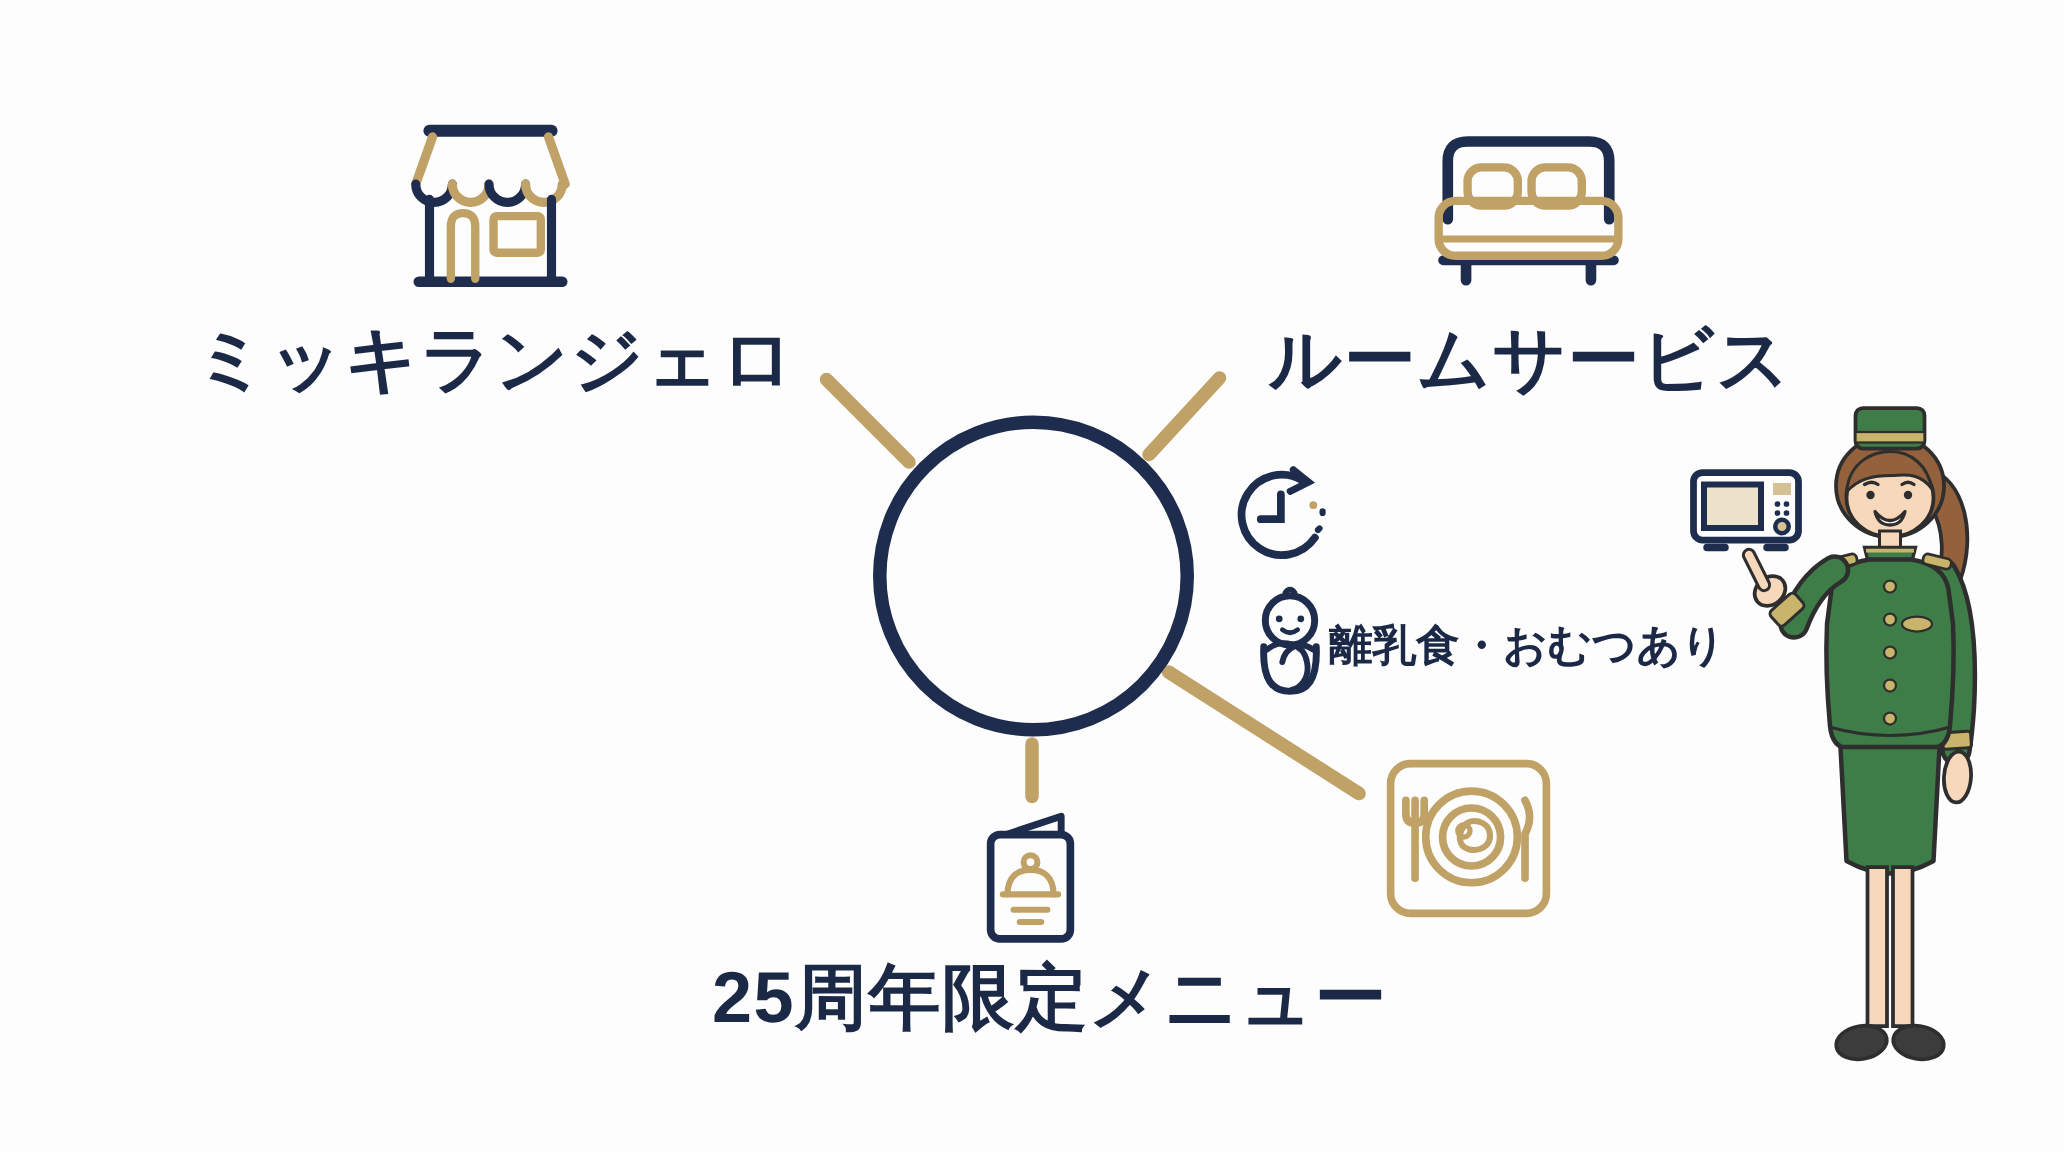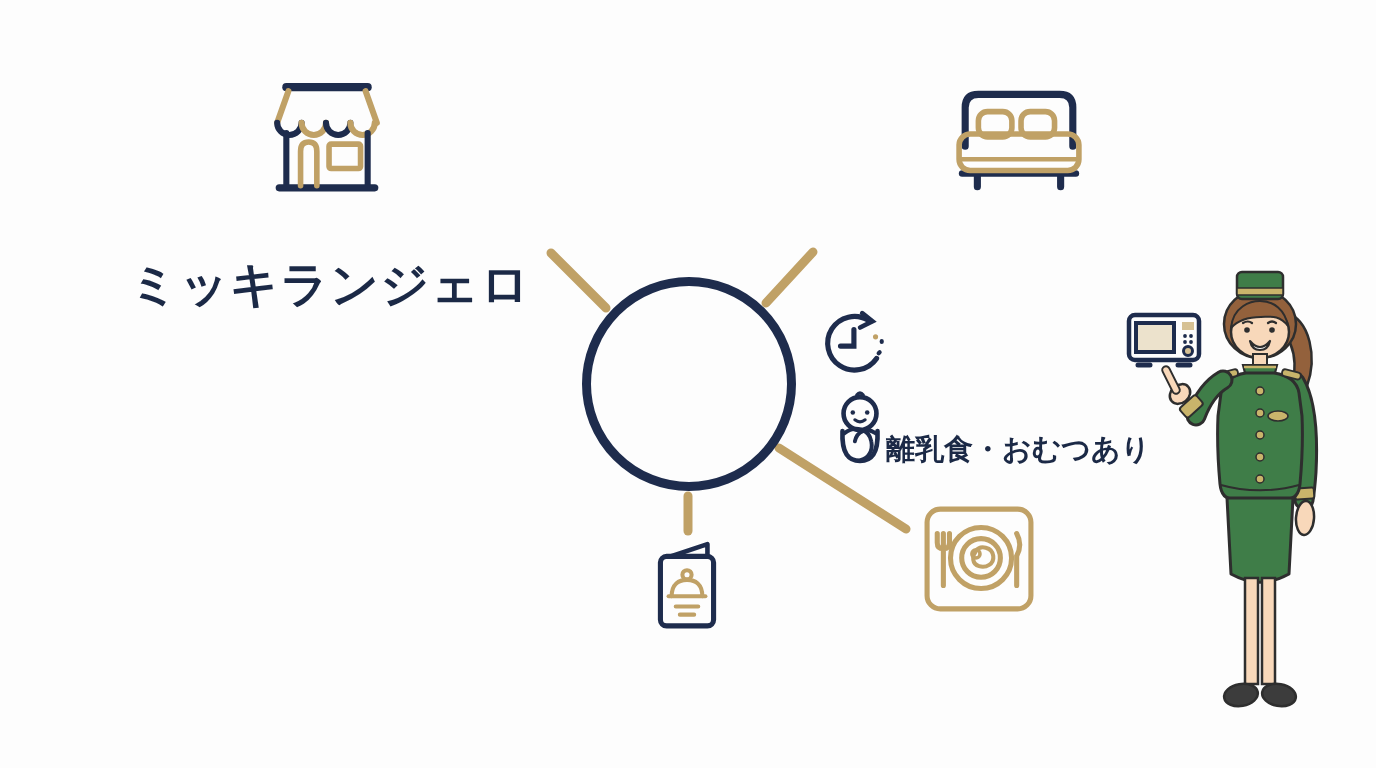--- a/index.html
+++ b/index.html
@@ -3,21 +3,21 @@
 <meta charset="utf-8">
 <style>
   html,body{margin:0;padding:0;}
   .canvas{
     position:relative;width:1376px;height:768px;background:#fdfdfd;overflow:hidden;
     font-family:"Liberation Sans","DejaVu Sans",sans-serif;
   }
   .abs{position:absolute;}
   .label{
     position:absolute;color:#1b2946;font-weight:bold;text-align:center;
-    letter-spacing:1px;line-height:1.1;white-space:nowrap;margin-top:44px;
+    letter-spacing:1px;line-height:1.1;white-space:nowrap;
   }
   .label-lg{font-size:48px;}
   .label-sm{font-size:29px;letter-spacing:0;}
   .hub-circle{
     position:absolute;left:582px;top:277px;width:196px;height:196px;
     border:9px solid #1e2c4d;border-radius:50%;background:transparent;
   }
   svg{display:block;overflow:visible;}
 </style>
 </head>
@@ -58,20 +58,21 @@
       <path d="M12 60 V22 Q12 9 25 9 H105 Q118 9 118 22 V60" stroke="#1e2c4d" stroke-width="7"></path>
       <path d="M24 88 V100 M106 88 V100" stroke="#1e2c4d" stroke-width="7"></path>
       <path d="M9 87 H121" stroke="#1e2c4d" stroke-width="6.5"></path>
       <rect x="25" y="26" width="33" height="25" rx="9" stroke="#c0a166" stroke-width="5.5"></rect>
       <rect x="67" y="26" width="33" height="25" rx="9" stroke="#c0a166" stroke-width="5.5"></rect>
       <rect x="6" y="48" width="118" height="36" rx="11" stroke="#c0a166" stroke-width="5.5"></rect>
       <path d="M8 73 H122" stroke="#c0a166" stroke-width="4.5"></path>
     </g>
   </svg>
 
+  <div class="label label-lg" style="left:820px;top:215px;width:400px;">ルームサービス</div>
 
   <svg class="abs" style="left:823px;top:309px;" width="68" height="68" viewBox="0 0 66 66">
     <g fill="none" stroke="#1e2c4d" stroke-width="5" stroke-linecap="round">
       <path d="M52 48 A26 26 0 1 1 44 11"></path>
       <path d="M38 4 L48 12 L36 18" stroke-width="4.5"></path>
       <path d="M57 31 l0 1 M55 42 l-1 1" stroke-width="4"></path>
       <path d="M30 20 V36 H17"></path>
     </g>
     <circle cx="51" cy="27" r="2.5" fill="#c0a166"></circle>
   </svg>
@@ -101,33 +102,34 @@
       <path d="M14 38 C13 60 20 67 31 67 C42 67 49 60 48 38"></path>
       <path d="M16 40 C26 32 40 36 42 48 C44 58 38 65 32 66" stroke-width="3.8"></path>
       <path d="M46 40 C38 34 28 38 26 48" stroke-width="3.8"></path>
     </g>
     <g fill="#1e2c4d">
       <circle cx="24" cy="20" r="2.2"></circle>
         <circle cx="38" cy="20" r="2.2"></circle>
     </g>
   </svg>
 
-  <div class="label label-sm" style="left:886px;top:390px;width:260px;">離乳食・おむつあり</div>
+  <div class="label label-sm" style="left:886px;top:416px;width:260px;">離乳食・おむつあり</div>
 
   <svg class="abs" style="left:654px;top:538px;" width="66" height="92" viewBox="0 0 64 90">
     <g fill="none" stroke-linecap="round" stroke-linejoin="round">
       <path d="M10 20 L52 6 L52 18" stroke="#1e2c4d" stroke-width="4.5"></path>
       <rect x="6" y="18" width="52" height="68" rx="6" fill="#fdfdfd" stroke="#1e2c4d" stroke-width="5"></rect>
       <circle cx="32" cy="36" r="4.5" stroke="#c0a166" stroke-width="4"></circle>
       <path d="M17 57 C17 45 24 41 32 41 C40 41 47 45 47 57" stroke="#c0a166" stroke-width="4"></path>
       <path d="M14 57 H50" stroke="#c0a166" stroke-width="4"></path>
       <path d="M21 67 H43 M25 75 H39" stroke="#c0a166" stroke-width="4"></path>
     </g>
   </svg>
 
+  <div class="label label-lg" style="left:430px;top:640px;width:540px;">25周年限定メニュー</div>
 
   <svg class="abs" style="left:923px;top:505px;" width="112" height="108" viewBox="0 0 110 106">
     <g fill="none" stroke="#c0a166" stroke-width="5" stroke-linecap="round">
       <rect x="4" y="4" width="102" height="98" rx="13"></rect>
       <circle cx="57" cy="52" r="30"></circle>
       <circle cx="57" cy="52" r="19"></circle>
       <path d="M52 45 C56 39 68 41 69 50 C70 58 62 62 55 60 C48 58 48 50 52 45 Z" stroke-width="4"></path>
       <circle cx="52" cy="48" r="4" stroke-width="3.5"></circle>
       <path d="M14 28 V37 Q14 43 20 43 Q26 43 26 37 V28 M20 28 V40 M20 43 V79"></path>
       <path d="M92 28 Q98 39 92 50 L92 79"></path>

